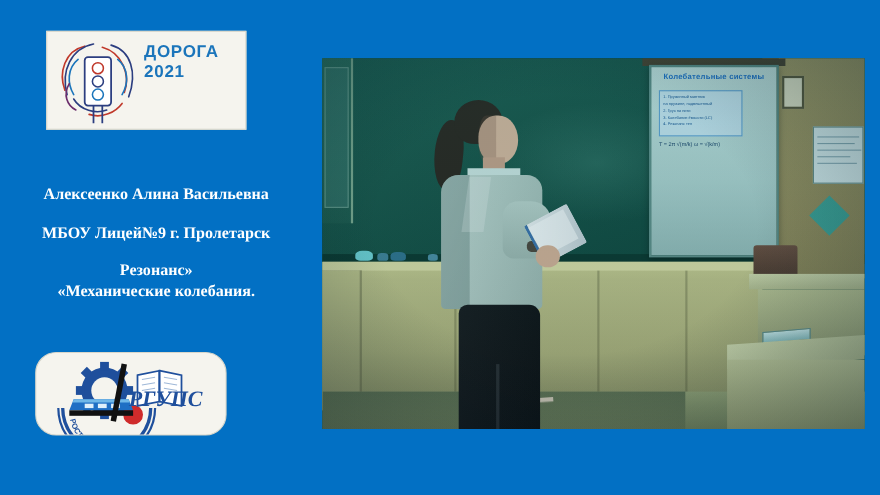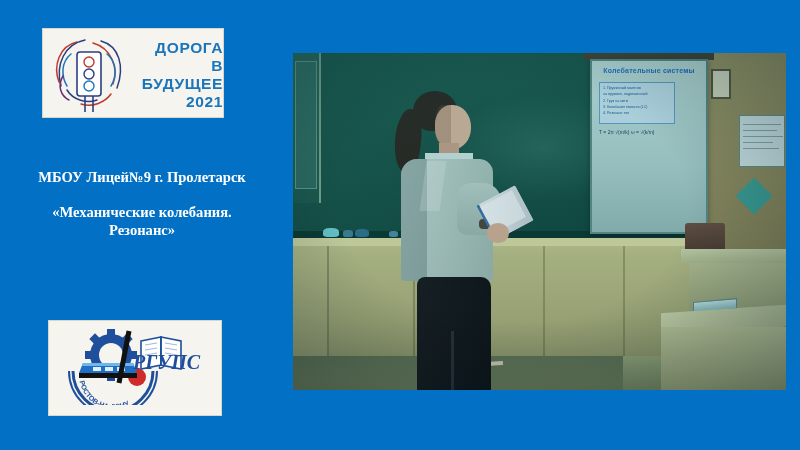--- a/index.html
+++ b/index.html
@@ -16,31 +16,30 @@
   }
 
   
   .logo-card {
     position:absolute;
     background:#f5f4ee;
     border:1px solid #d8d6ca;
     overflow:hidden;
   }
   #top-logo-card { left:42px; top:28px; width:182px; height:90px; }
-  #bottom-logo-card { left:48px; top:320px; width:174px; height:96px; }
+  #bottom-logo-card { left:32px; top:320px; width:174px; height:76px;border-radius:19px; }
 
   
   .emblem { position:absolute; left:4px; top:3px; width:84px; height:84px; }
   .brand-text {
     position:absolute; left:88px; top:10px;
     color:#1b75bb;
     font-weight:bold;
     line-height:1.16;
     letter-spacing:.6px;
-    text-align:right;
   }
   .brand-line1 { font-size:15.5px; }
   .brand-line2 { font-size:15.5px; }
   .brand-line3 { font-size:15.5px; }
 
   
   #text-block {
     position:absolute;
     left:0; top:168px; width:284px;
     text-align:center;
@@ -338,30 +337,30 @@
       <rect x="30" y="20" width="24" height="44" rx="3" fill="#ffffff" stroke="#2c3e80" stroke-width="1.6"></rect>
       <circle cx="42" cy="30" r="5" fill="none" stroke="#c0392b" stroke-width="1.4"></circle>
       <circle cx="42" cy="42" r="5" fill="none" stroke="#2c3e80" stroke-width="1.4"></circle>
       <circle cx="42" cy="54" r="5" fill="none" stroke="#1b75bb" stroke-width="1.4"></circle>
       <line x1="38" y1="64" x2="38" y2="80" stroke="#2c3e80" stroke-width="1.6"></line>
       <line x1="46" y1="64" x2="46" y2="80" stroke="#2c3e80" stroke-width="1.6"></line>
     </svg>
 
     <div class="brand-text">
       <div class="brand-line1">ДОРОГА</div>
-      <div class="brand-line2">В БУДУЩЕЕ</div>
       <div class="brand-line3">2021</div>
     </div>
   </div>
 
   <div id="text-block">
+    <div class="line">Алексеенко Алина Васильевна</div>
     <div class="line">МБОУ Лицей№9 г. Пролетарск</div>
     <div class="line">
+      <div>Резонанс»</div>
       <div>«Механические колебания.</div>
-      <div>Резонанс»</div>
     </div>
   </div>
 
   <div class="logo-card" id="bottom-logo-card">
     <svg class="rgups" viewBox="0 0 174 84">
 
       <g fill="#1f4f9c">
         <circle cx="62" cy="34" r="21"></circle>
         <g>
           <rect x="58" y="8" width="8" height="8"></rect>

